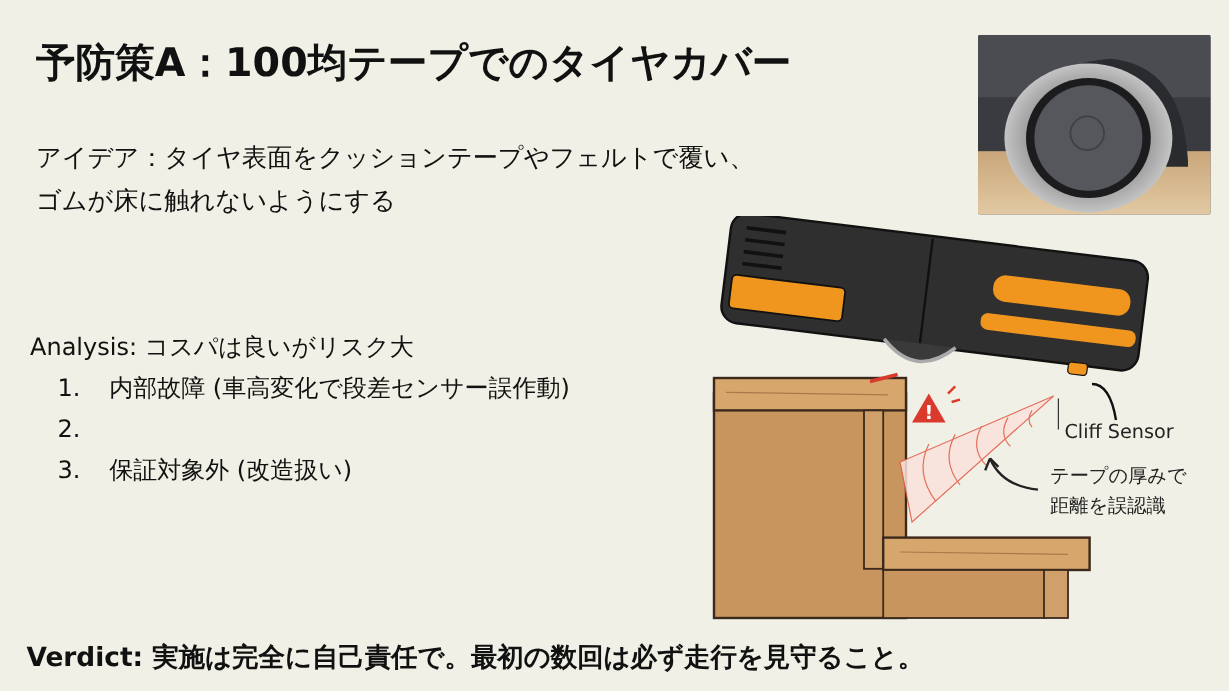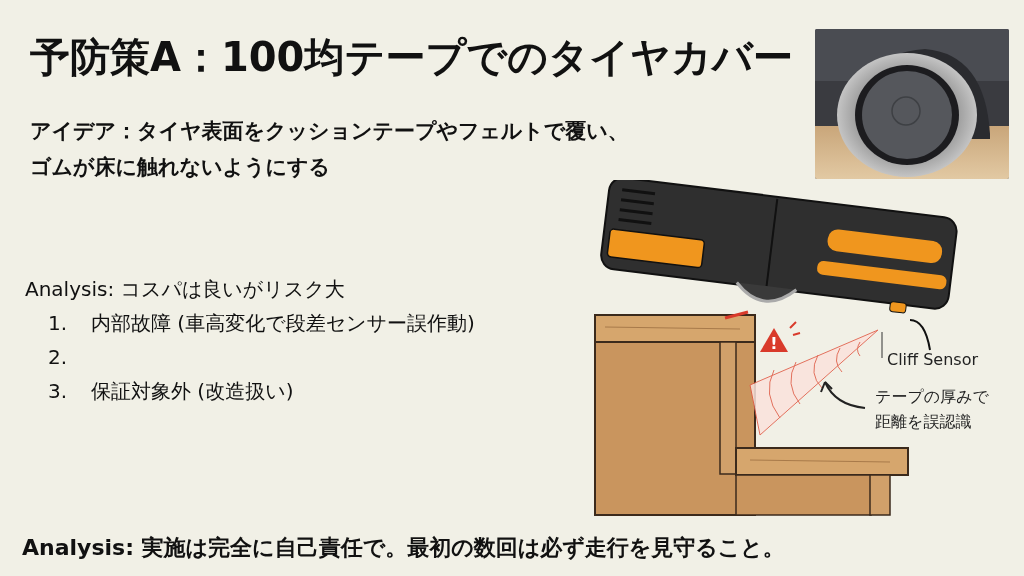--- a/index.html
+++ b/index.html
@@ -5,26 +5,26 @@
     html, body { margin: 0; padding: 0; }
     body {
       width: 1024px; height: 576px; overflow: hidden;
       background: #f1f0e6;
       font-family: "DejaVu Sans", "Liberation Sans", sans-serif;
       color: #111;
       position: relative;
     }
     .title {
       position: absolute; left: 30px; top: 30px;
-      font-size: 40px; font-weight: bold; letter-spacing: 0px;
+      font-size: 33px; font-weight: bold; letter-spacing: 0px;
       white-space: nowrap;
     }
     .idea {
       position: absolute; left: 30px; top: 113px;
-      font-size: 21px; font-weight: bold; line-height: 36px;
+      font-size: 21px; font-weight: normal; line-height: 36px;
       white-space: nowrap;
     }
     .analysis {
       position: absolute; left: 25px; top: 272px;
       font-size: 20px; font-weight: normal; line-height: 34px;
       white-space: nowrap;
     }
     .analysis ol { list-style: none; margin: 0; padding: 0; }
     .analysis li { display: flex; }
     .analysis .num { width: 42px; text-align: right; padding-right: 24px; }
@@ -59,21 +59,21 @@
     <li>
       <span class="num">2.</span>
     </li>
     <li>
       <span class="num">3.</span>
       <span>保証対象外 (改造扱い)</span>
     </li>
   </ol>
 </div>
 
-<div class="verdict">Analysis: 実施は完全に自己責任で。最初の数回は必ず走行を見守ること。</div>
+<div class="verdict">Verdict: 実施は完全に自己責任で。最初の数回は必ず走行を見守ること。</div>
 
 <div class="photo">
   <svg width="194" height="150" viewBox="0 0 194 150">
     <defs>
       <linearGradient id="floor" x1="0" y1="0" x2="0" y2="1">
         <stop offset="0" stop-color="#c9a67a"></stop>
         <stop offset="1" stop-color="#e2c9a3"></stop>
       </linearGradient>
       <radialGradient id="felt" cx="0.5" cy="0.5" r="0.5">
         <stop offset="0.7" stop-color="#9a9a9a"></stop>

